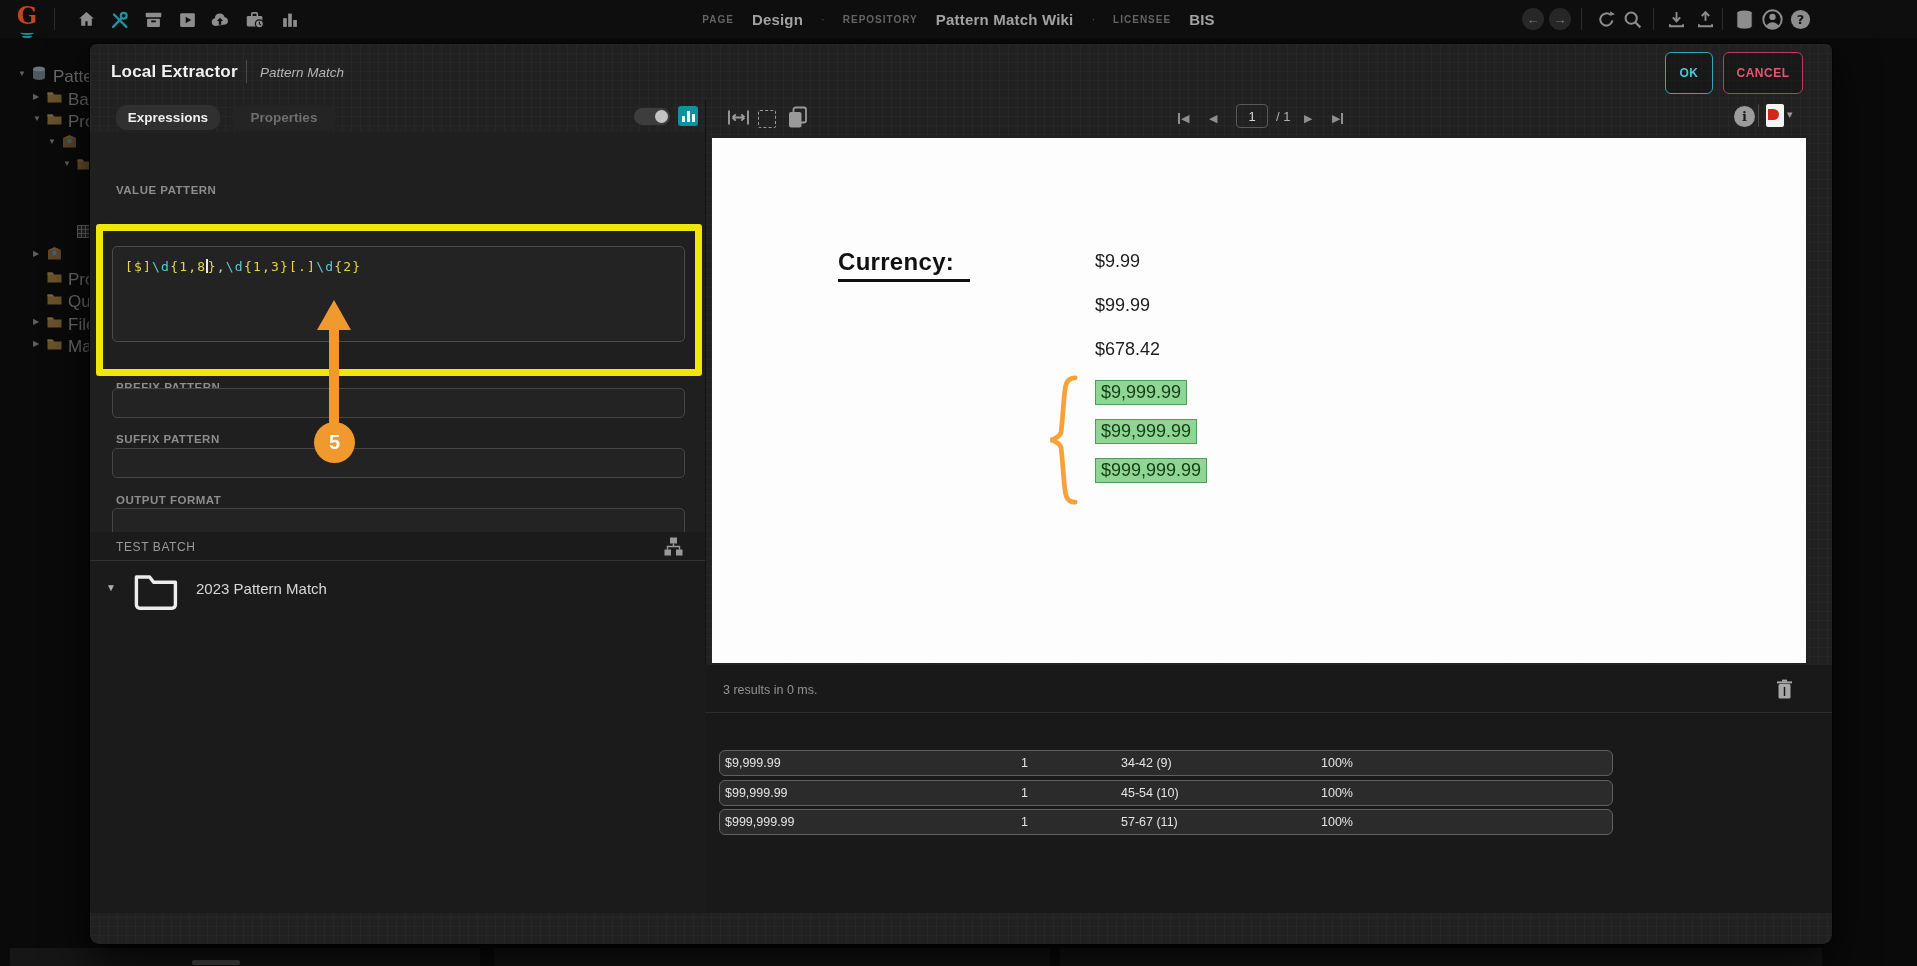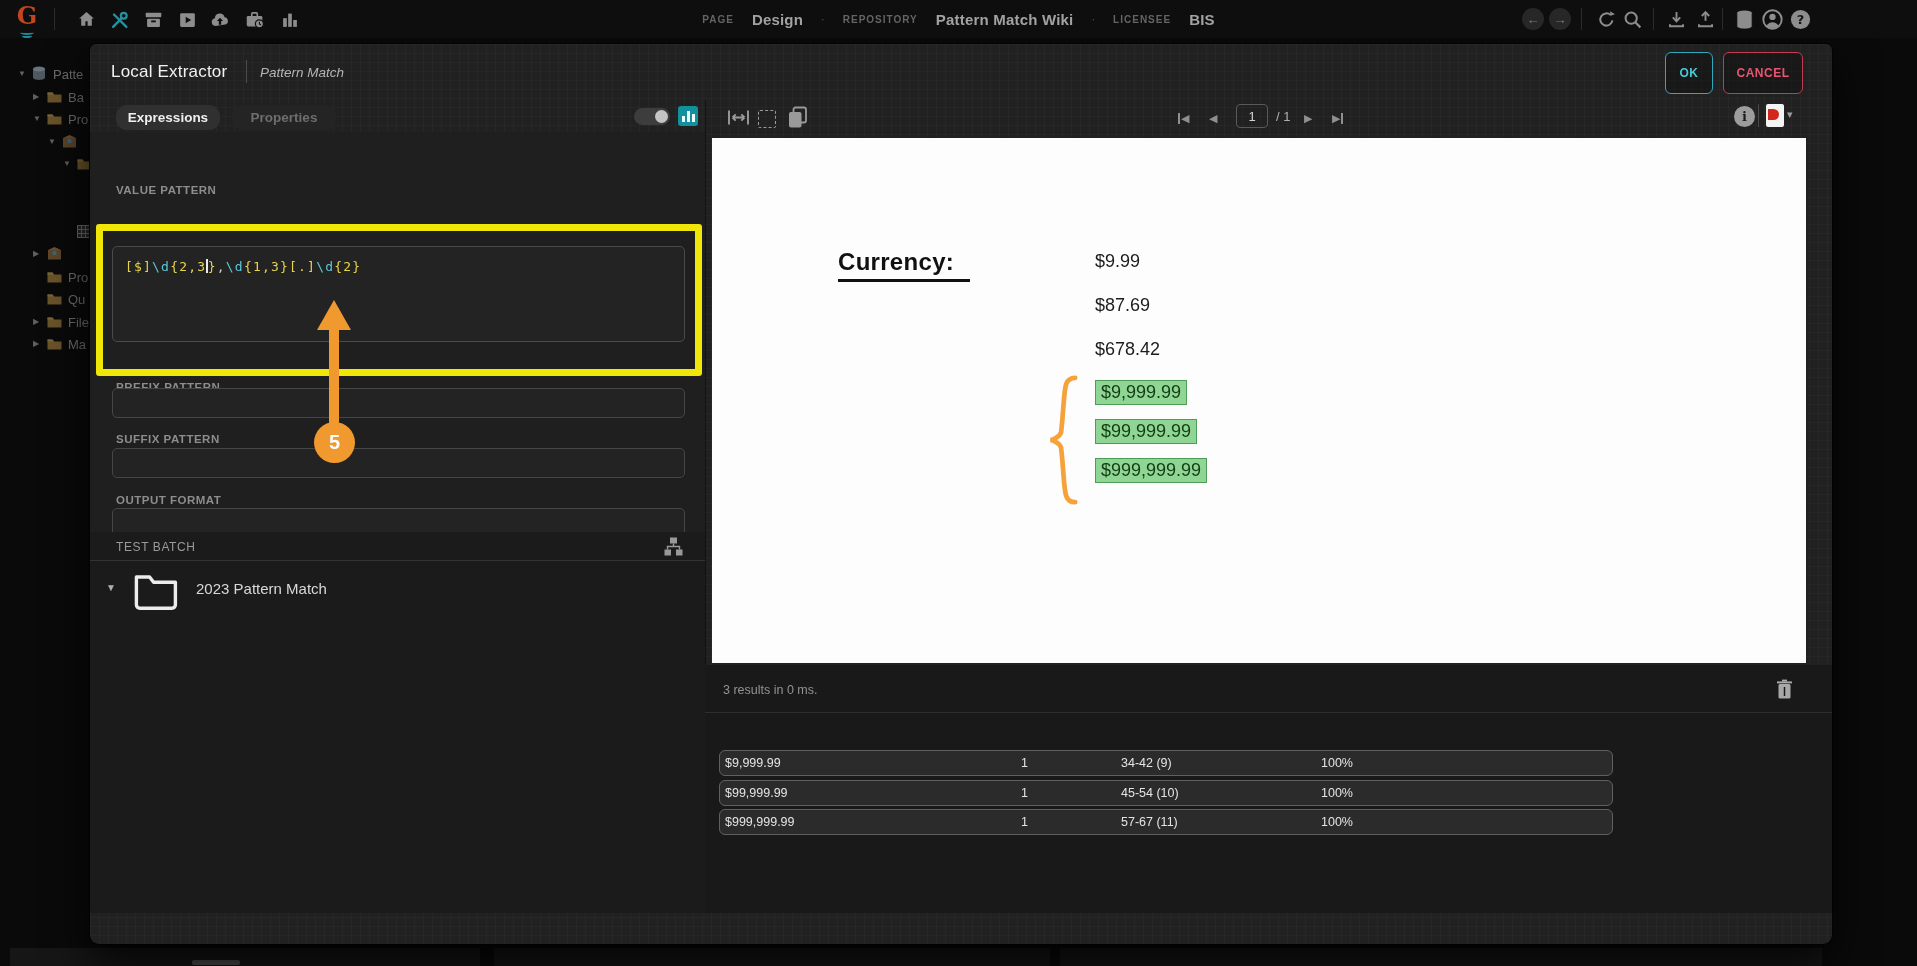--- a/index.html
+++ b/index.html
@@ -18,32 +18,32 @@
   .circ-btn { position:absolute; top:8px; width:22px; height:22px; border-radius:50%; background:#272727; color:#7e7e7e; font-size:13px; display:flex; align-items:center; justify-content:center; cursor:pointer; }
   .logo-g { position:absolute; left:14px; top:2px; width:26px; height:34px; font-family:"DejaVu Serif", serif; font-size:24px; font-weight:bold; color:#c2451f; text-align:center; line-height:28px; cursor:pointer; }
   .logo-g i { position:absolute; left:6px; bottom:1px; width:14px; height:5px; border-bottom:2px solid #1d8a96; border-radius:50%; }
   .logo-g b { position:absolute; left:8px; bottom:-2px; width:10px; height:4px; border-bottom:2px solid #1d8a96; border-radius:50%; }
 
   
   .tree { position:absolute; left:0; top:44px; width:100px; height:700px; z-index:1; opacity:.75; }
   .tree-row { position:absolute; left:0; height:18px; width:100px; }
   .exp { position:absolute; top:3px; font-size:8px; color:#7d7d7d; }
   .tico { position:absolute; top:0; }
-  .tlabel { position:absolute; top:1px; font-size:13px; color:#8f8f8f; white-space:nowrap; }
+  .tlabel { position:absolute; top:1px; font-size:17px; color:#8f8f8f; white-space:nowrap; }
 
   
   .bg-panel { position:absolute; top:948px; height:24px; background:#161616; border-radius:0 0 8px 8px; }
   .hscroll-thumb { position:absolute; left:192px; top:960px; width:48px; height:5px; background:#4d4d4d; border-radius:2px; }
 
   
   .dialog { position:absolute; left:90px; top:44px; width:1742px; height:900px; z-index:10;
     background-color:#212121;
     background-image:linear-gradient(rgba(255,255,255,.022) 1px, transparent 1px), linear-gradient(90deg, rgba(255,255,255,.022) 1px, transparent 1px);
     background-size:9px 9px; border-radius:6px 6px 9px 9px; box-shadow:0 18px 45px rgba(0,0,0,.85), 0 0 0 1px #050505; }
-  .dlg-title { position:absolute; left:21px; top:18px; font-size:17px; font-weight:normal; color:#f1f1f1; letter-spacing:.2px; }
+  .dlg-title { position:absolute; left:21px; top:18px; font-size:17px; font-weight:bold; color:#f1f1f1; letter-spacing:.2px; }
   .hd-sep { position:absolute; left:156px; top:16px; width:1px; height:23px; background:#4d4d4d; }
   .dlg-subtitle { position:absolute; left:170px; top:21px; font-size:13.5px; font-style:italic; color:#b5b5b5; }
   .btn { position:absolute; top:8px; height:42px; border-radius:6px; background:rgba(10,10,10,.35); font-size:12px; font-weight:bold; display:flex; align-items:center; justify-content:center; cursor:pointer; letter-spacing:.5px; }
   .btn-ok { left:1575px; width:48px; border:1.5px solid #2fa9b8; color:#49c8d6; }
   .btn-cancel { left:1633px; width:80px; border:1.5px solid #c23b55; color:#e85570; }
 
   
   .tab { position:absolute; top:61px; width:104px; height:25px; border-radius:11px; font-size:13.5px; font-weight:bold; display:flex; align-items:center; justify-content:center; cursor:pointer; }
   .tab-active { background:#303030; color:#efefef; }
   .tab-idle { background:#242424; color:#6e6e6e; }
@@ -345,21 +345,21 @@
       </div>
     <div class="teal-btn">
         <b style="height:6px"></b>
         <b style="height:11px"></b>
         <b style="height:8px"></b>
       </div>
 
     <div class="fields">
       <div class="flabel" style="left:26px; top:52px;">VALUE PATTERN</div>
       <div class="codearea">
-        <div class="codeline"><span class="tok-y">[$]</span><span class="tok-c">\d</span><span class="tok-y">{2,3</span><span class="caret"></span><span class="tok-y">}</span><span class="tok-p">,</span><span class="tok-c">\d</span><span class="tok-y">{1,3}</span><span class="tok-y">[.]</span><span class="tok-c">\d</span><span class="tok-y">{2}</span></div>
+        <div class="codeline"><span class="tok-y">[$]</span><span class="tok-c">\d</span><span class="tok-y">{1,8</span><span class="caret"></span><span class="tok-y">}</span><span class="tok-p">,</span><span class="tok-c">\d</span><span class="tok-y">{1,3}</span><span class="tok-y">[.]</span><span class="tok-c">\d</span><span class="tok-y">{2}</span></div>
       </div>
       <div class="flabel" style="left:26px; top:249px;">PREFIX PATTERN</div>
       <div class="inputbox" style="left:22px; top:256px; width:573px; height:30px;"></div>
       <div class="flabel" style="left:26px; top:301px;">SUFFIX PATTERN</div>
       <div class="inputbox" style="left:22px; top:316px; width:573px; height:30px;"></div>
       <div class="flabel" style="left:26px; top:362px;">OUTPUT FORMAT</div>
       <div class="inputbox" style="left:22px; top:376px; width:573px; height:30px;"></div>
       <div class="divline" style="top:448px;"></div>
       <div class="status">OK: Syntax is valid.</div>
       <div class="hl-box"></div>
@@ -420,21 +420,21 @@
     <div class="abs" style="left:1668px; top:60px; width:1px; height:23px; background:#4a4a4a;"></div>
     <div class="pdf-ico">
         <i></i>
       </div>
     <div class="abs" style="left:1697px; top:64px; color:#9a9a9a; font-size:11px;">▾</div>
 
     <div class="page">
       <div class="page-heading">Currency:</div>
       <div class="doc-vals" style="left:383px; top:113px;">
           <div class="doc-val">$9.99</div>
-          <div class="doc-val">$87.69</div>
+          <div class="doc-val">$99.99</div>
           <div class="doc-val">$678.42</div>
         </div>
       <svg class="brace" width="44" height="132" viewBox="0 0 40 140">
         <path d="M34 4 C20 4 24 18 19 62 C17 68 8 70 8 70 C8 70 17 72 19 78 C24 122 20 136 34 136" fill="none" stroke="#f6a23b" stroke-width="5" stroke-linecap="round"></path>
       </svg>
       <div class="doc-vals doc-vals-m" style="left:383px; top:242px;">
           <div class="doc-val"><span class="hl">$9,999.99</span></div>
           <div class="doc-val"><span class="hl">$99,999.99</span></div>
           <div class="doc-val"><span class="hl">$999,999.99</span></div>
         </div>

